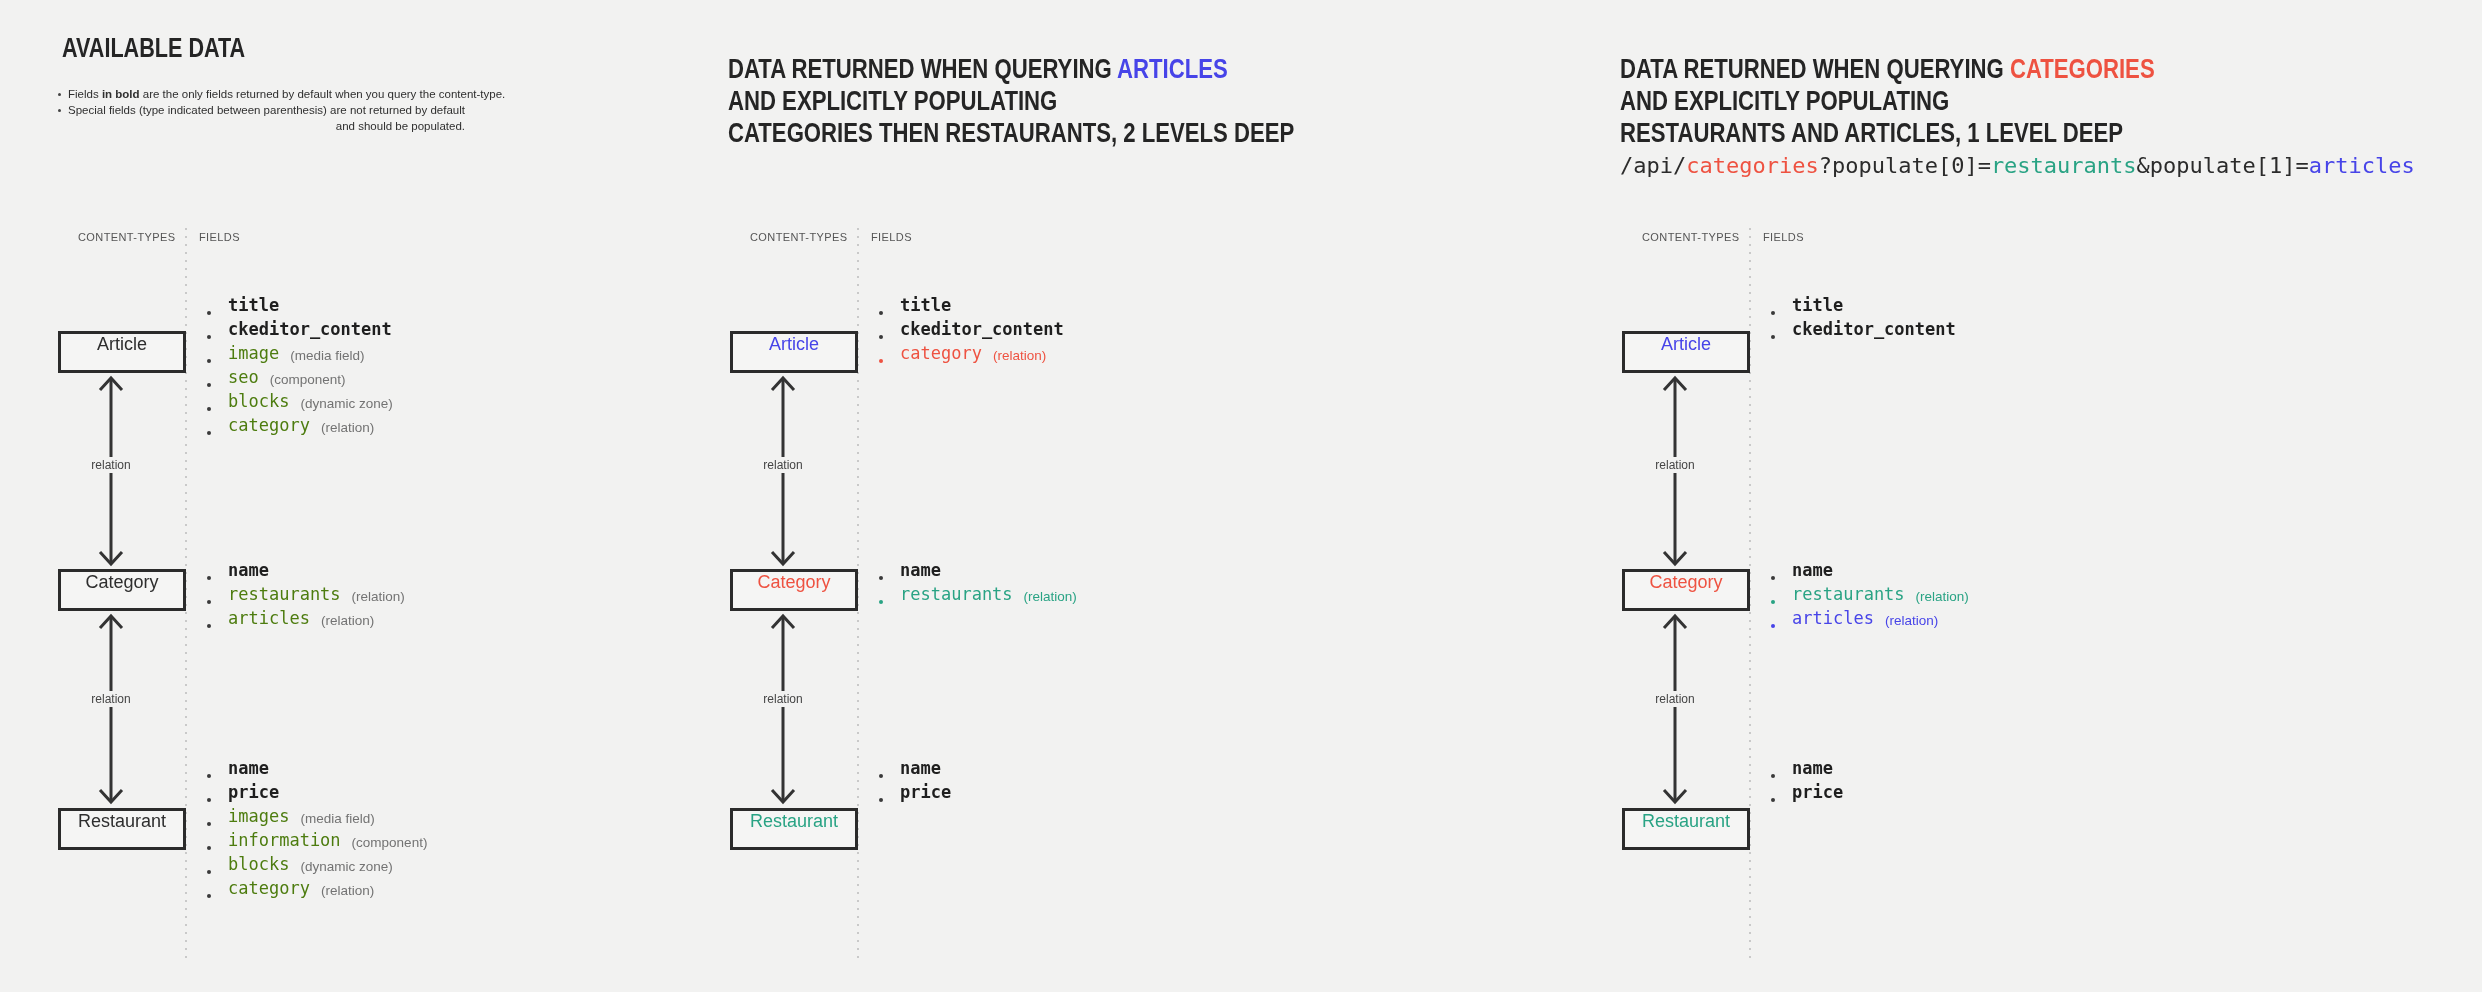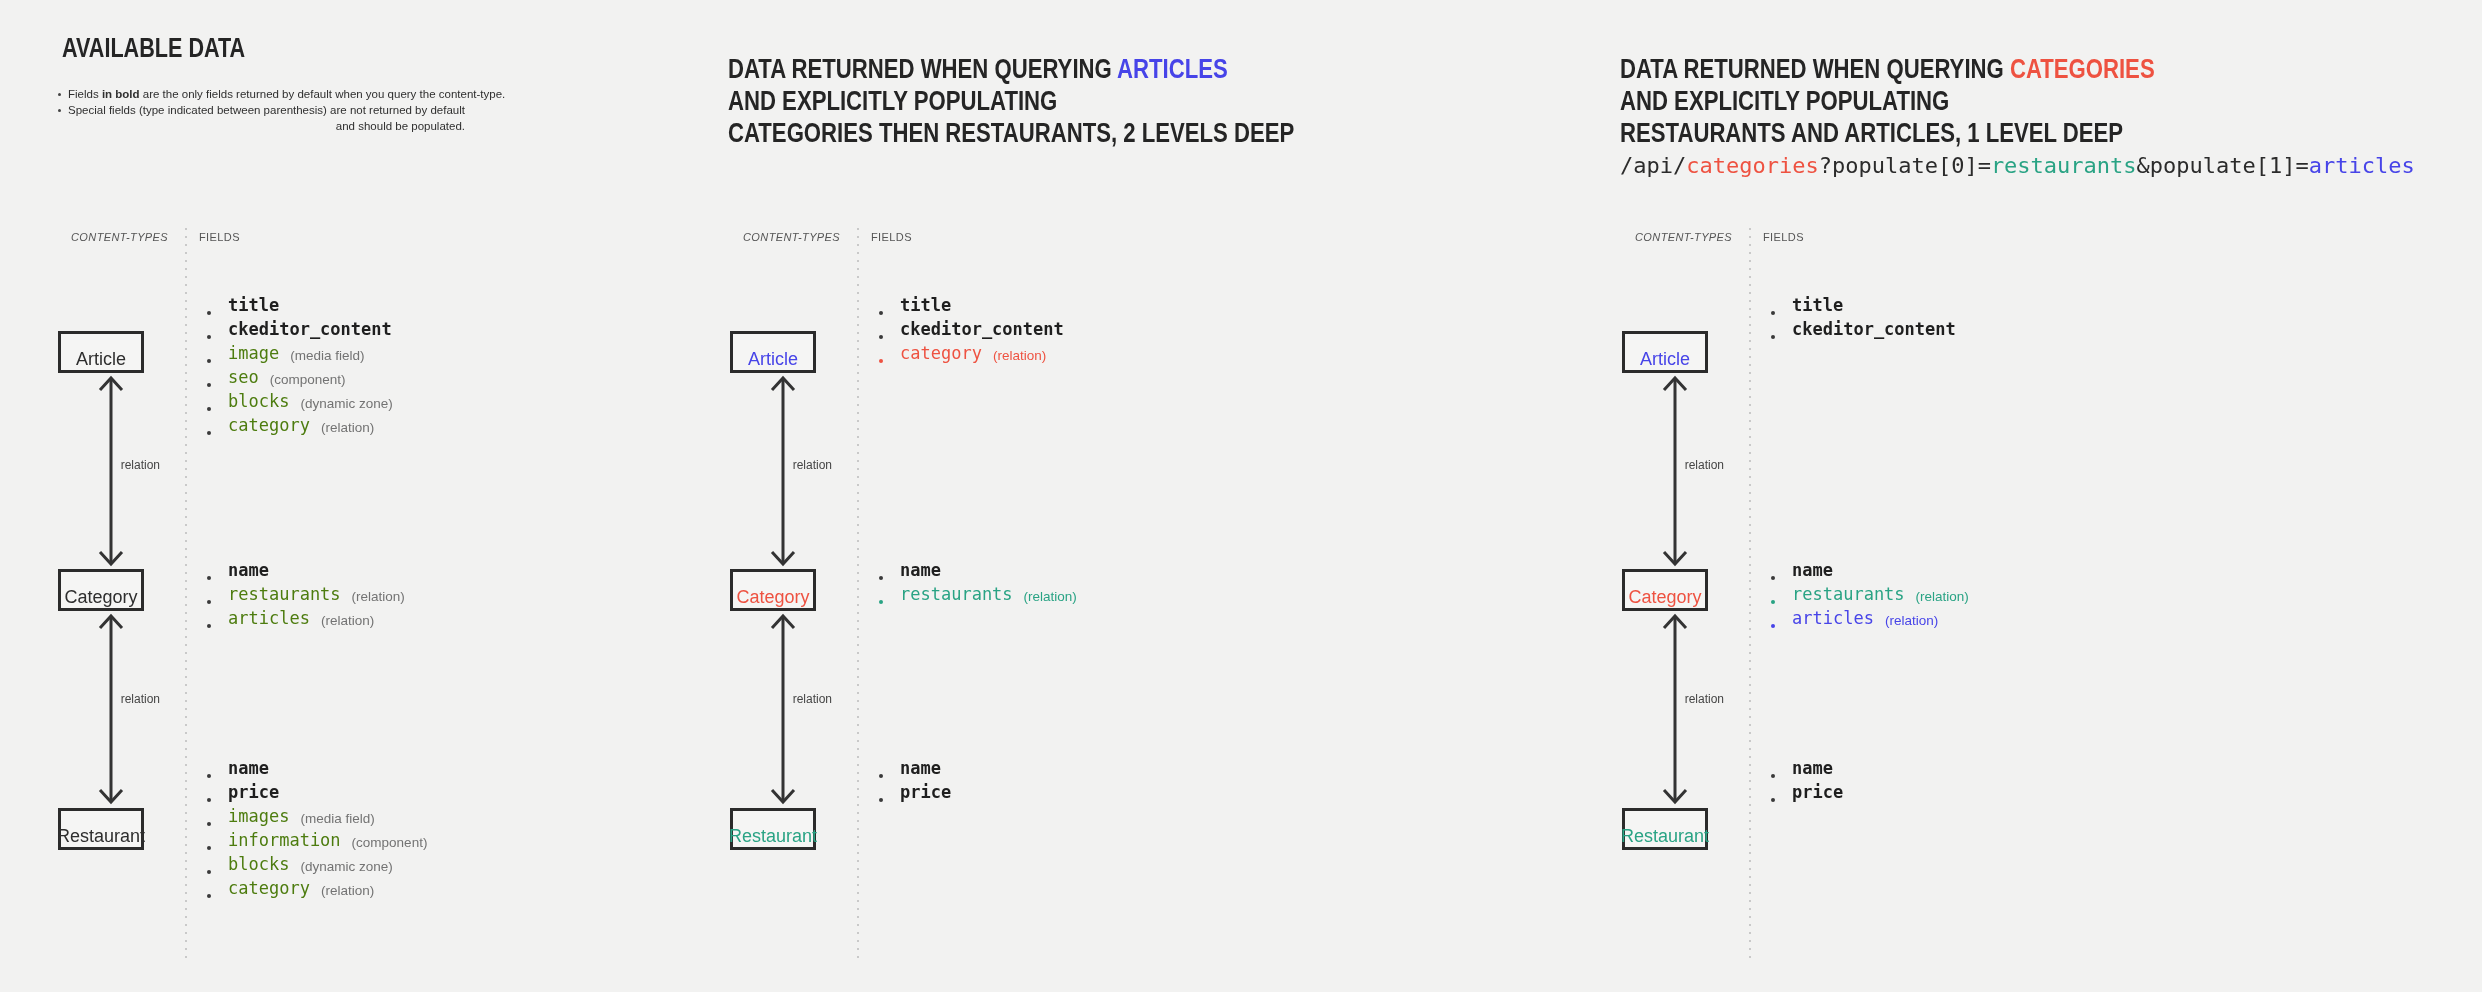--- a/index.html
+++ b/index.html
@@ -35,35 +35,35 @@
   .ndot{flex:none;width:3px;height:3px;border-radius:50%;background:#444;margin:7px 7px 0 0;}
   .ntext .blk{display:block;text-align:right;}
 
   
   .code{position:absolute;left:-2px;top:153px;font-family:"DejaVu Sans Mono",monospace;
         font-size:22px;line-height:26px;color:var(--ink);white-space:pre;}
   .c-blue{color:var(--blue);} .c-red{color:var(--red);} .c-teal{color:var(--teal);}
 
   
   .ct-label,.f-label{position:absolute;top:231px;font-size:11px;letter-spacing:.4px;color:var(--gray);white-space:nowrap;}
-  .ct-label{left:13px;font-style:italic;} .f-label{left:141px;}
+  .ct-label{left:20px;} .f-label{left:141px;}
   .dotline{position:absolute;left:127px;top:228px;width:2px;height:730px;
            background:repeating-linear-gradient(to bottom,var(--dotline) 0 2px,transparent 2px 8px);}
 
   
-  .node{position:absolute;left:0;width:86px;height:42px;border:3px solid #2b2b2b;background:#f5f5f4;
-        display:flex;align-items:flex-end;justify-content:center;}
+  .node{position:absolute;left:0;width:128px;height:42px;border:3px solid #2b2b2b;background:#f5f5f4;
+        display:flex;align-items:flex-start;justify-content:center;}
   .node.article{top:331px;} .node.category{top:569px;} .node.restaurant{top:808px;}
   .nlabel{font-size:18px;color:#2e2e2e;white-space:nowrap;}
   .nl-blue{color:var(--blue);} .nl-red{color:var(--red);} .nl-teal{color:var(--teal);}
 
   
   .arrow{position:absolute;left:36px;width:34px;height:196px;}
   .arrow.a1{top:373px;} .arrow.a2{top:611px;}
-  .rel-label{position:absolute;left:0;width:106px;text-align:right;font-size:12px;color:#454545;}
+  .rel-label{position:absolute;left:0;width:106px;text-align:center;font-size:12px;color:#454545;}
   .rel-label span{background:var(--bg);padding:1px 4px;}
   .rl1{top:458px;} .rl2{top:692px;}
 
   
   .flist{position:absolute;left:145px;right:0;}
   .fl-article{top:291px;} .fl-category{top:556px;} .fl-restaurant{top:754px;}
   .frow{display:flex;align-items:flex-end;height:24px;}
   .fdot{flex:none;width:4px;height:4px;border-radius:50%;background:#3a3a3a;margin:0 17px 0 4px;}
   .fname{font-family:"DejaVu Sans Mono",monospace;font-size:17px;color:#4d7c0f;white-space:pre;}
   .b .fname{font-weight:700;color:#1f1f1f;}

